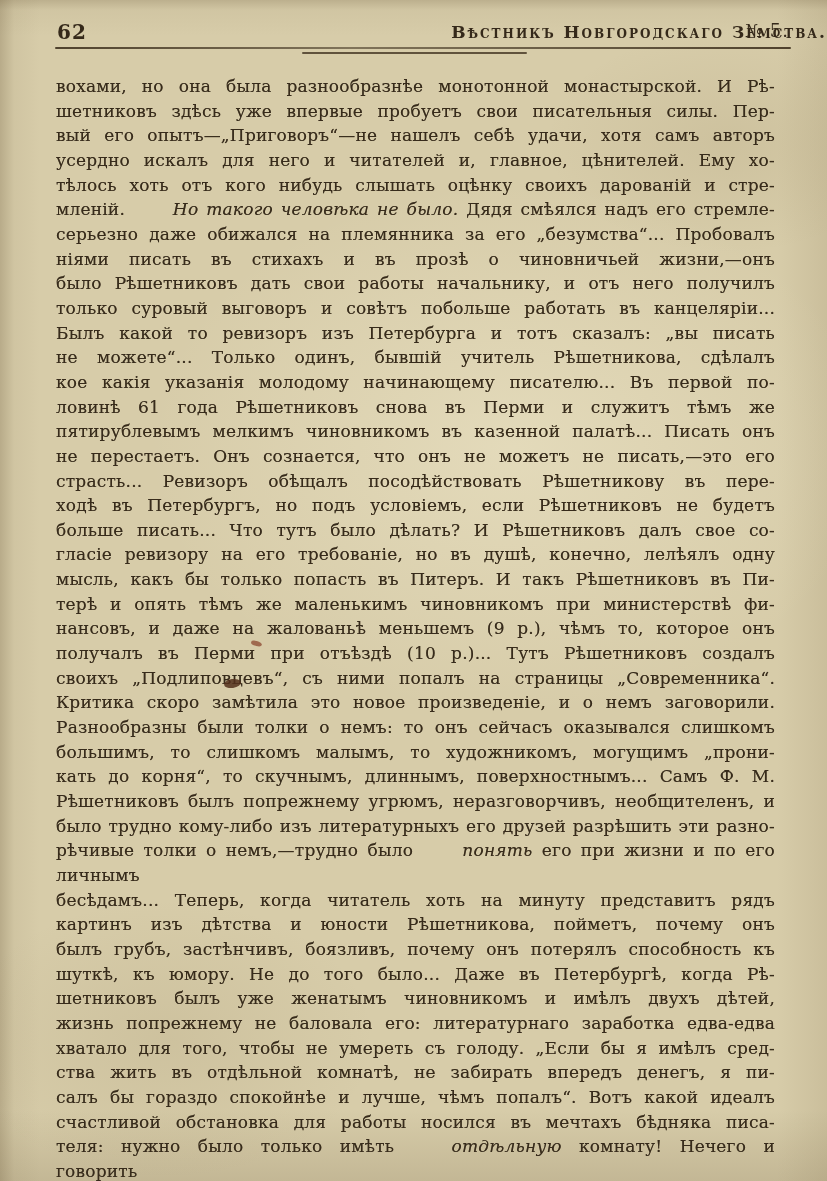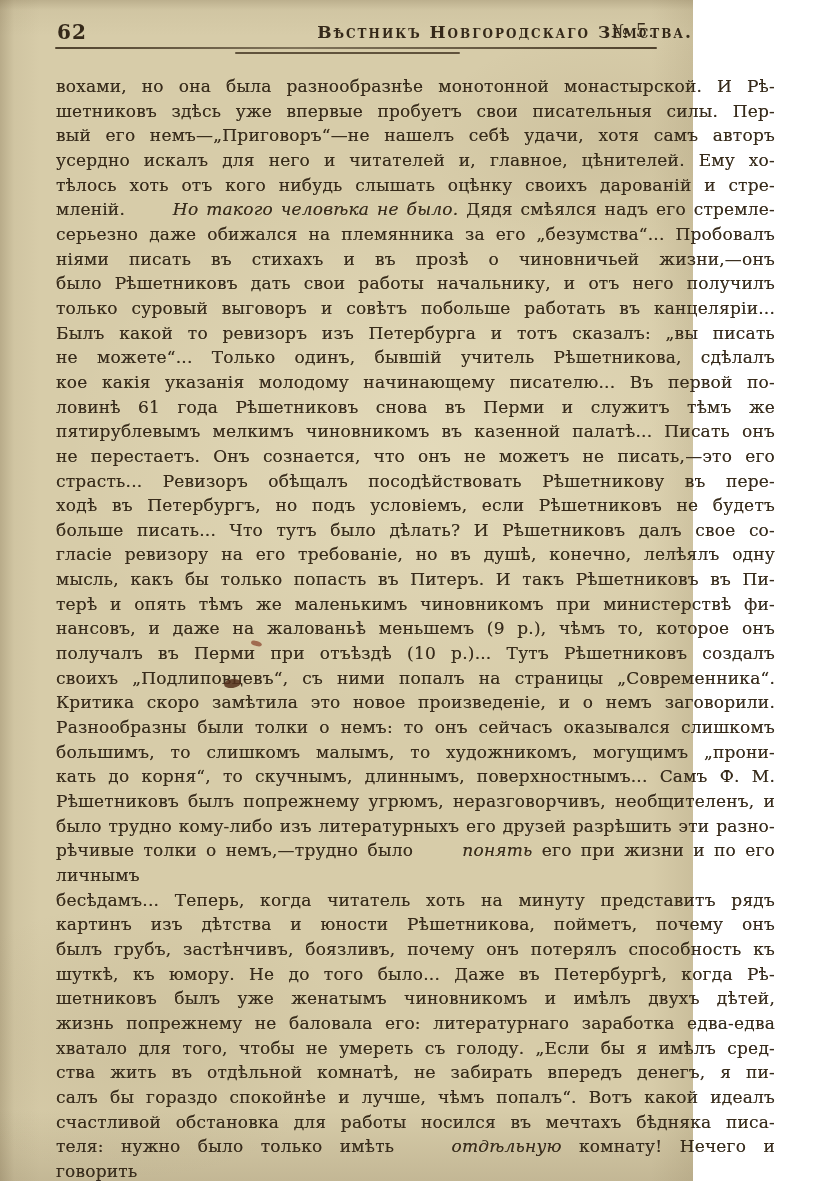--- a/index.html
+++ b/index.html
@@ -1,21 +1,21 @@
 <!DOCTYPE html>
 <html><head>
 <meta charset="utf-8">
 <style>
   html,body{margin:0;padding:0;}
   body{
     width:827px;height:1181px;overflow:hidden;
     font-family:"DejaVu Serif", serif;
   }
   .page{
-    position:relative;width:693px;height:1181px;
+    position:relative;width:827px;height:1181px;
     background:
       radial-gradient(ellipse 520px 380px at 62% 38%, rgba(250,244,218,0.35), rgba(250,244,218,0) 70%),
       radial-gradient(ellipse 300px 200px at 20% 88%, rgba(120,100,60,0.10), rgba(120,100,60,0) 70%),
       radial-gradient(ellipse 260px 160px at 88% 12%, rgba(120,100,60,0.10), rgba(120,100,60,0) 70%),
       linear-gradient(90deg, rgba(92,74,44,0.25) 0px, rgba(92,74,44,0.06) 14px, rgba(92,74,44,0) 40px, rgba(92,74,44,0) 94%, rgba(110,92,58,0.12) 100%),
       linear-gradient(180deg, rgba(92,74,44,0.22) 0px, rgba(92,74,44,0.05) 10px, rgba(92,74,44,0) 36px, rgba(92,74,44,0) 94%, rgba(92,74,44,0.16) 100%),
       #d7cca9;
     color:#35291a;
   }
   
@@ -69,21 +69,21 @@
 
   <div class="hdr-num">62</div>
   <div class="hdr-title">Вѣстникъ Новгородскаго Земства.</div>
   <div class="hdr-issue">№ 5.</div>
   <div class="rule-full"></div>
   <div class="rule-center"></div>
 
   <div class="textblock">
       <div class="line"><span>вохами, но она была разнообразнѣе монотонной монастырской. И Рѣ-</span></div>
       <div class="line"><span>шетниковъ здѣсь уже впервые пробуетъ свои писательныя силы. Пер-</span></div>
-      <div class="line"><span>вый его немъ—„Приговоръ“—не нашелъ себѣ удачи, хотя самъ авторъ</span></div>
+      <div class="line"><span>вый его опытъ—„Приговоръ“—не нашелъ себѣ удачи, хотя самъ авторъ</span></div>
       <div class="line"><span>усердно искалъ для него и читателей и, главное, цѣнителей. Ему хо-</span></div>
       <div class="line"><span>тѣлось хоть отъ кого нибудь слышать оцѣнку своихъ дарованій и стре-</span></div>
       <div class="line"><span>мленій. </span><span class="it">Но такого человѣка не было.</span><span> Дядя смѣялся надъ его стремле-</span></div>
       <div class="line"><span>серьезно даже обижался на племянника за его „безумства“... Пробовалъ</span></div>
       <div class="line"><span>ніями писать въ стихахъ и въ прозѣ о чиновничьей жизни,—онъ</span></div>
       <div class="line"><span>было Рѣшетниковъ дать свои работы начальнику, и отъ него получилъ</span></div>
       <div class="line"><span>только суровый выговоръ и совѣтъ побольше работать въ канцеляріи...</span></div>
       <div class="line"><span>Былъ какой то ревизоръ изъ Петербурга и тотъ сказалъ: „вы писать</span></div>
       <div class="line"><span>не можете“... Только одинъ, бывшій учитель Рѣшетникова, сдѣлалъ</span></div>
       <div class="line"><span>кое какія указанія молодому начинающему писателю... Въ первой по-</span></div>

